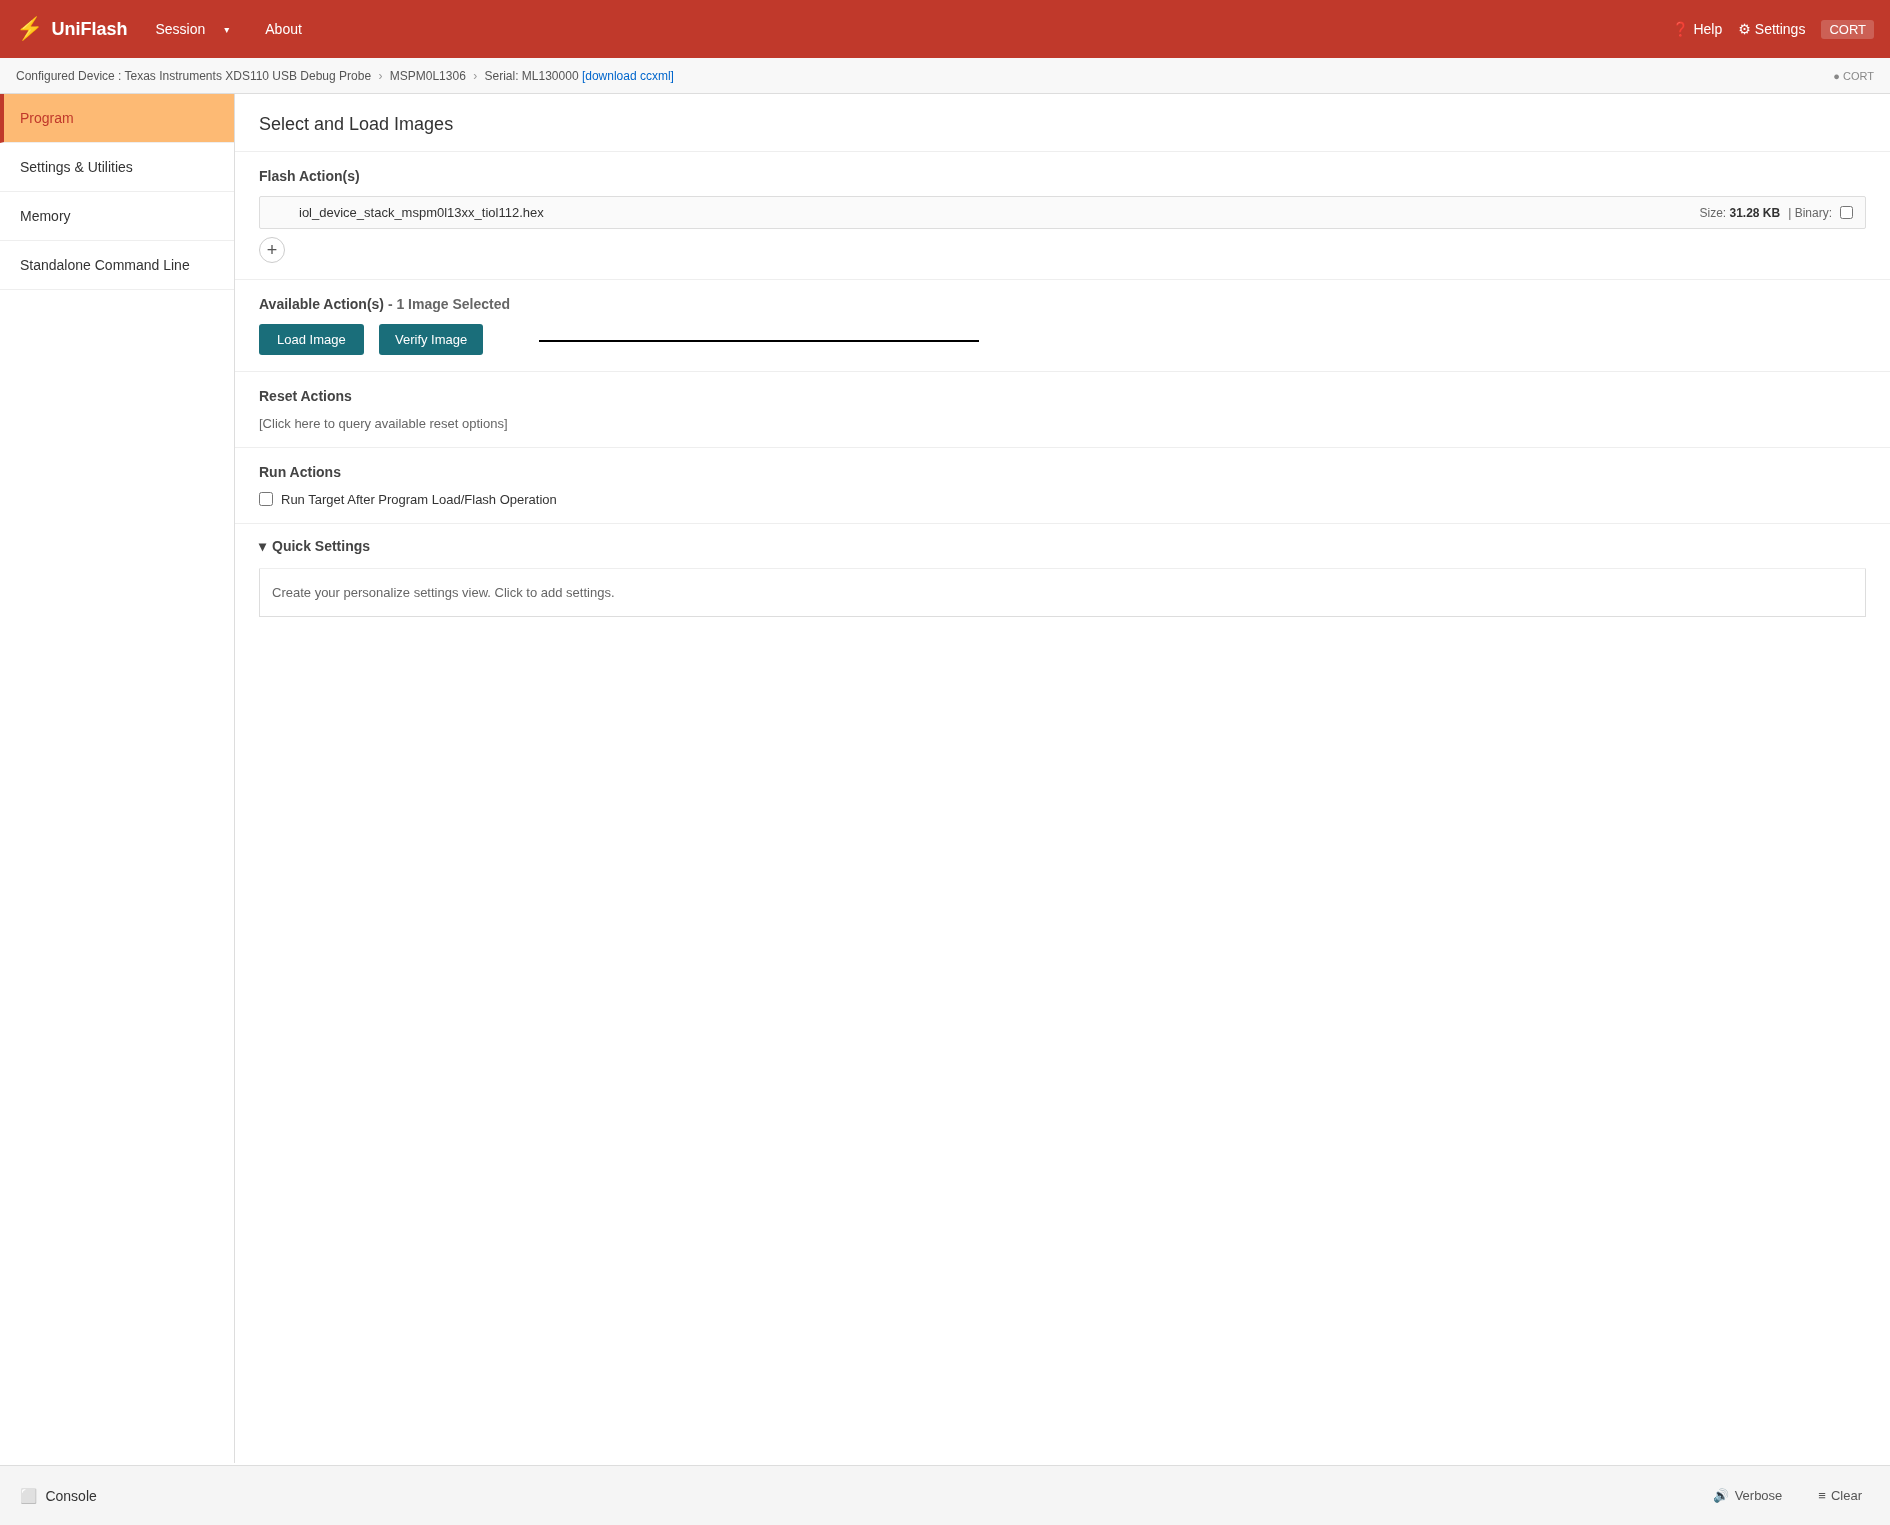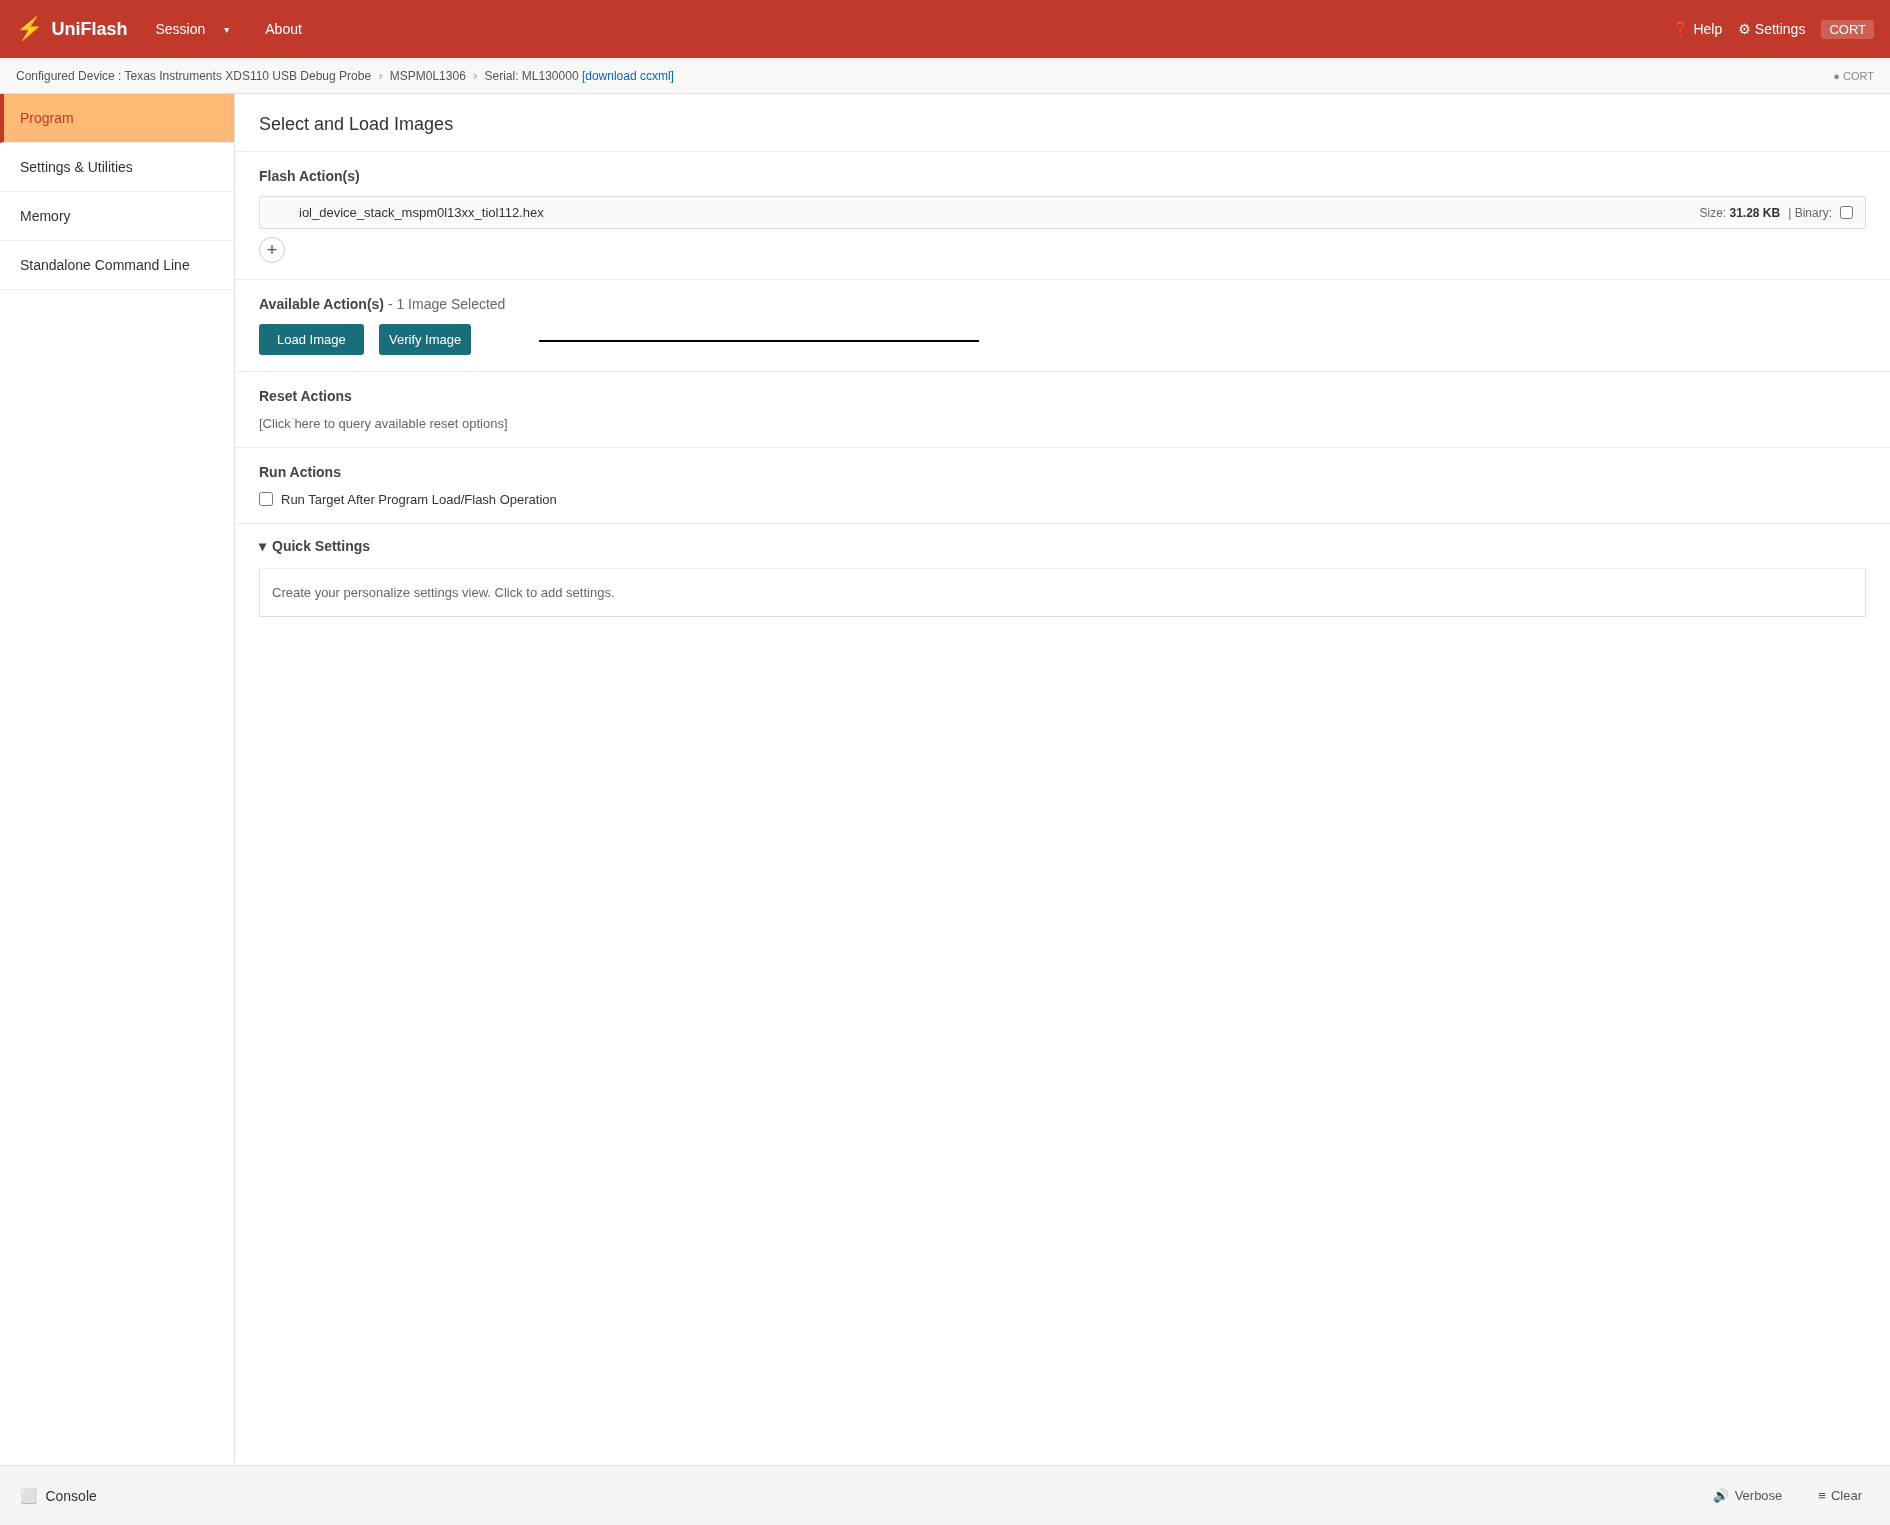--- a/index.html
+++ b/index.html
@@ -171,21 +171,21 @@
       line-height: 1;
     }
 
     
     .available-actions-header {
       font-size: 14px;
       font-weight: 600;
       color: #444;
       margin-bottom: 12px;
     }
-    .available-actions-header .count { font-weight: normal; color: #666; }
+    .available-actions-header .count { font-weight: bold; color: #666; }
 
     .action-buttons {
       display: flex;
       gap: 8px;
       align-items: center;
       position: relative;
     }
     .btn-primary {
       background: #1a6e7a;
       color: #fff;
@@ -196,21 +196,21 @@
       font-size: 13px;
     }
 
     
     .tooltip-overlay {
       position: absolute;
       top: 0;
       left: 120px;
       background: #1a6e7a;
       color: #fff;
-      padding: 8px 10px;
+      padding: 8px 16px;
       border-radius: 3px;
       font-size: 13px;
       white-space: nowrap;
     }
     .line-overlay {
       position: absolute;
       top: 50%;
       left: 280px;
       width: 440px;
       height: 2px;

